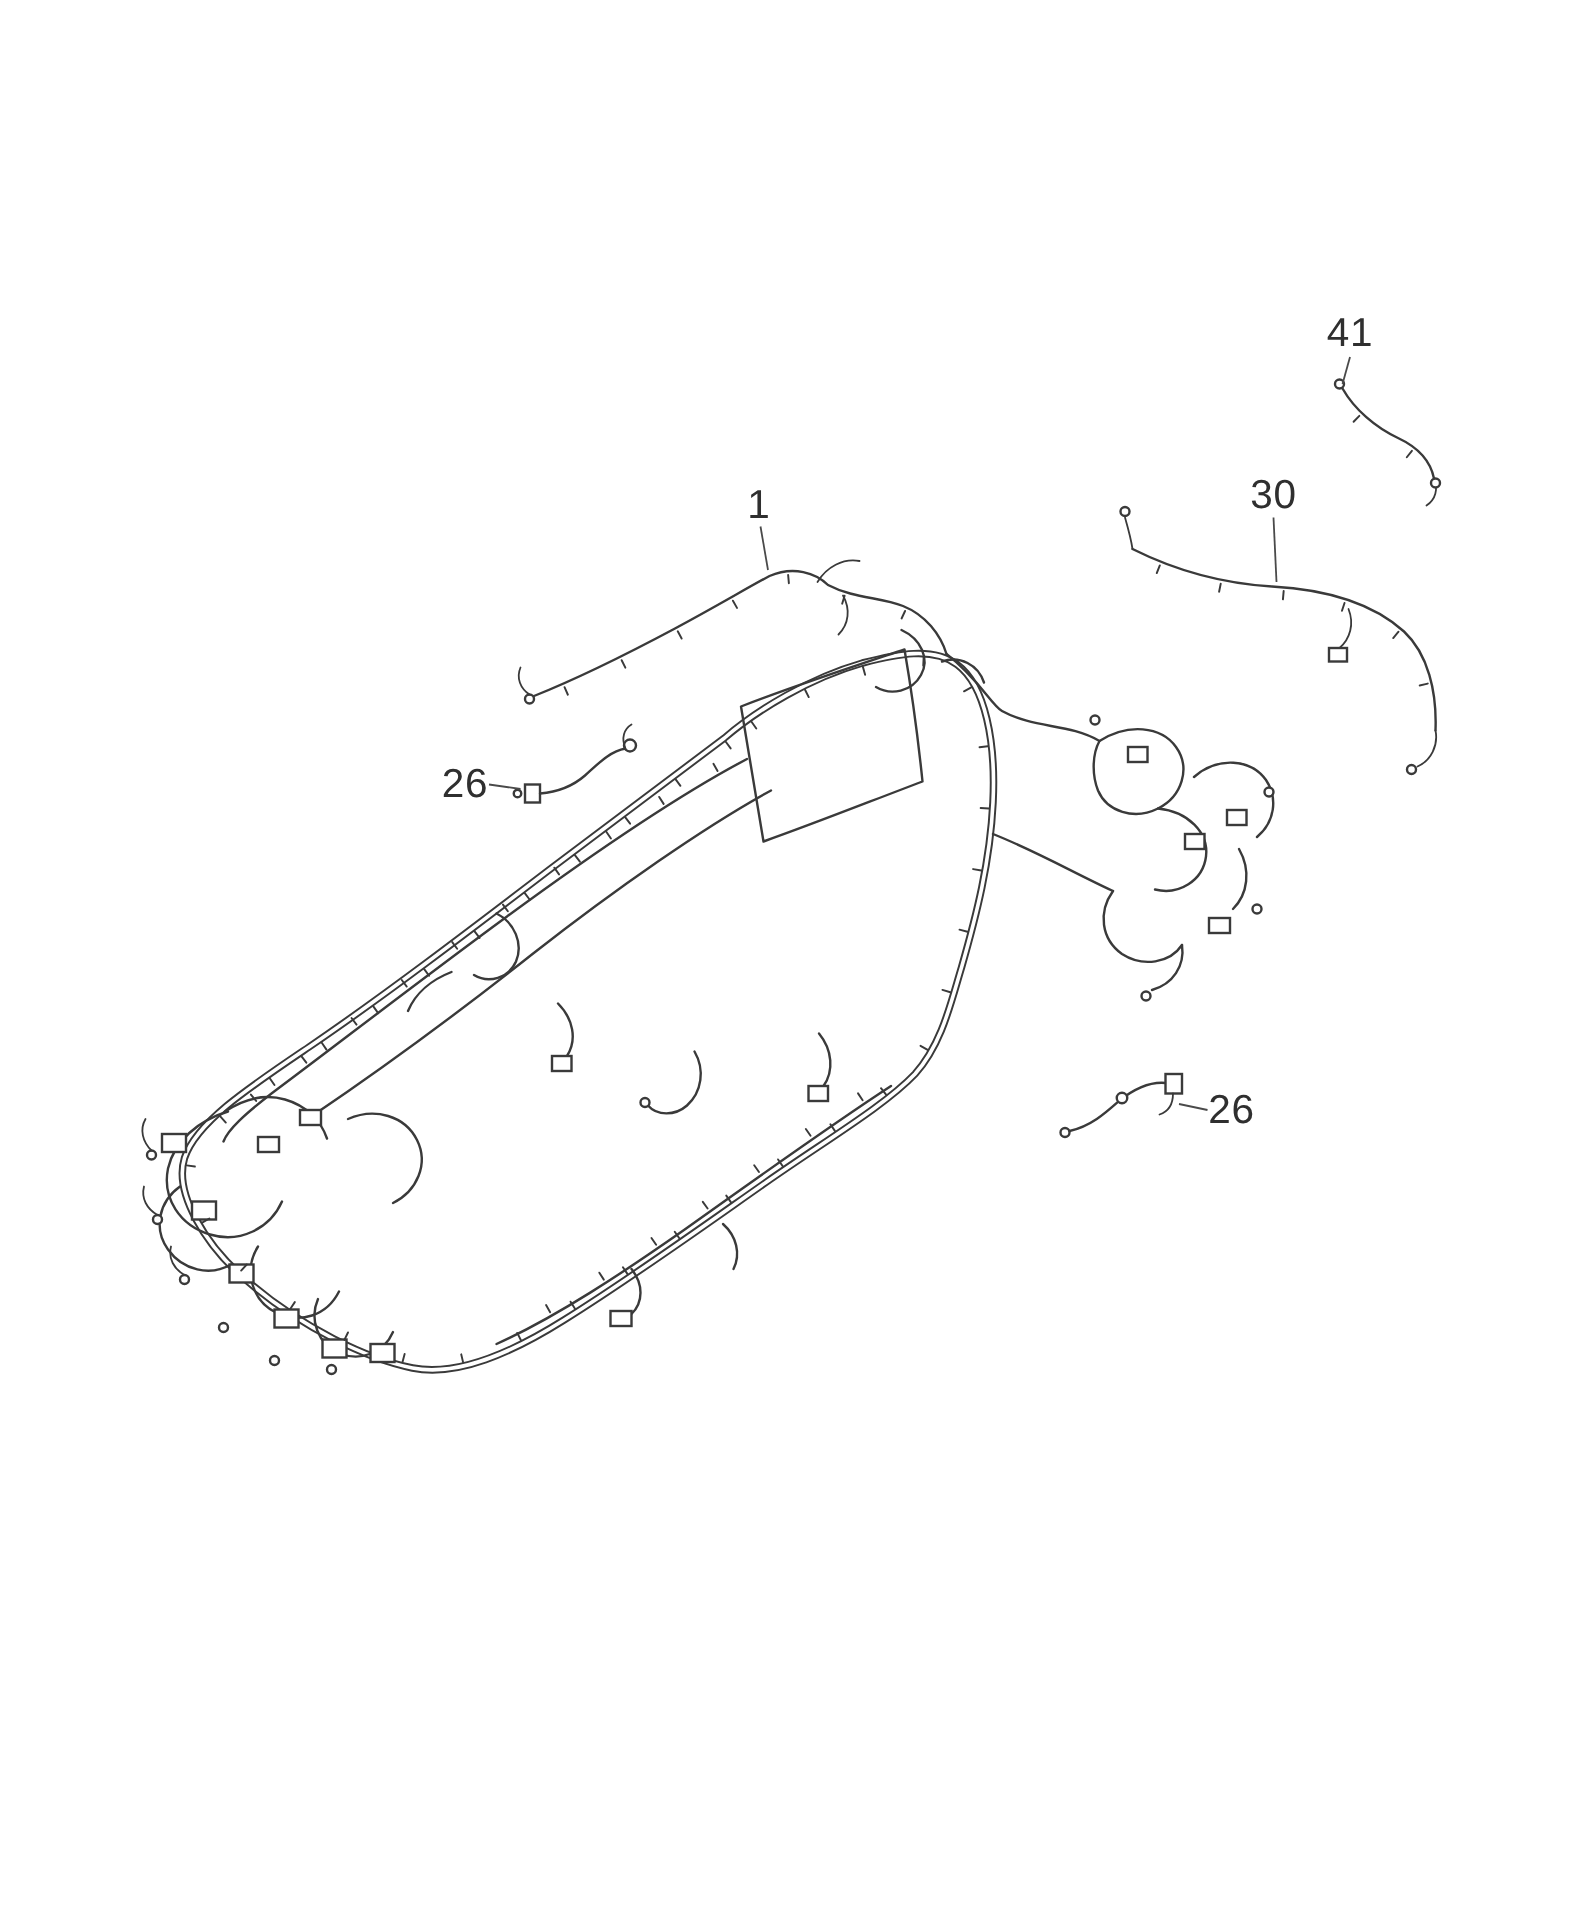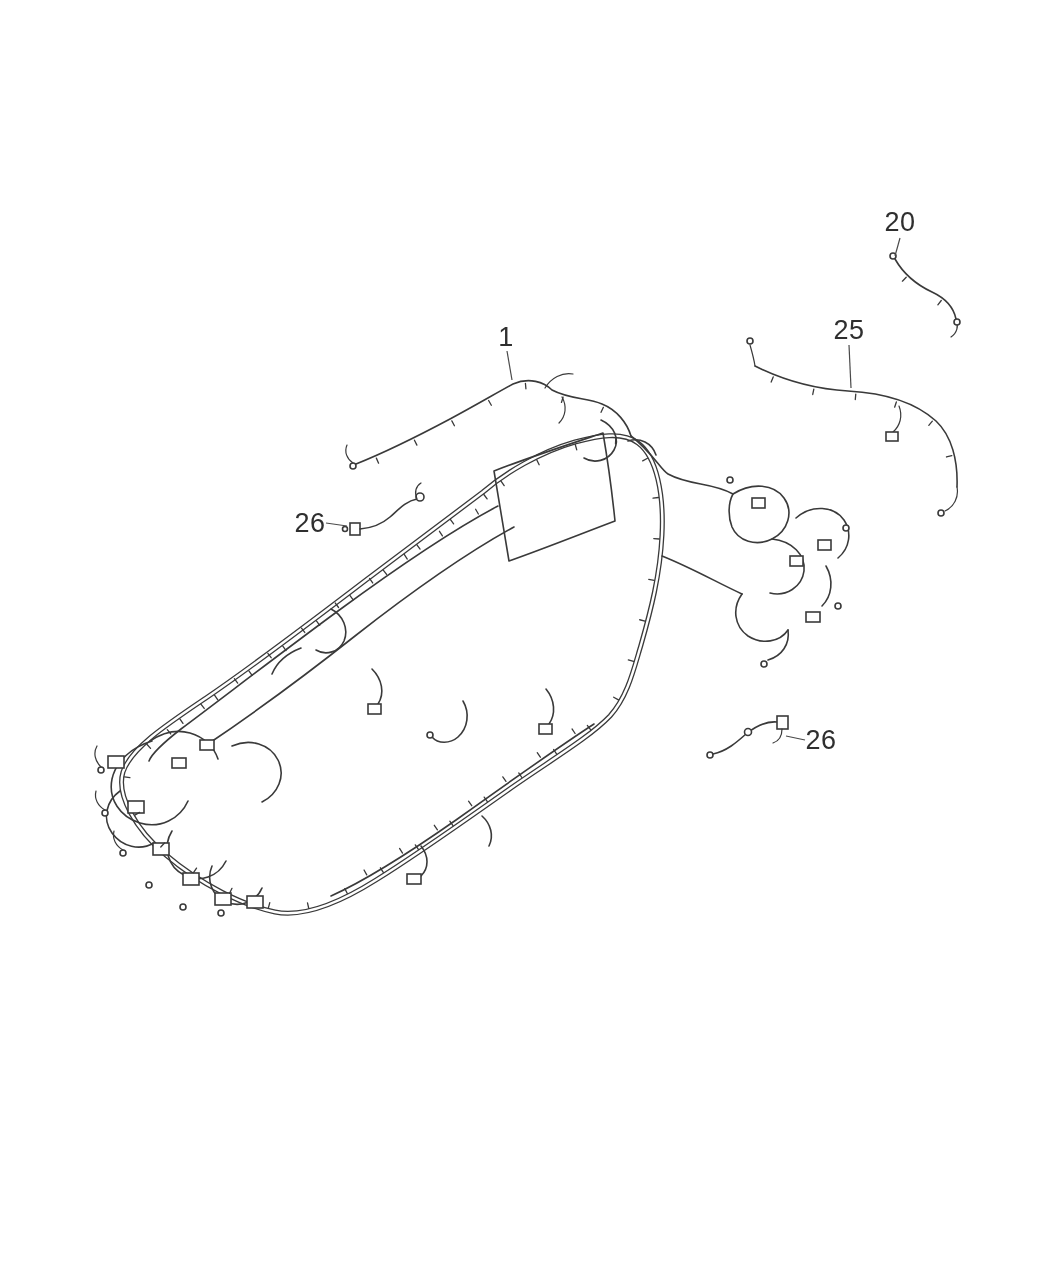--- a/index.html
+++ b/index.html
@@ -230,18 +230,18 @@
     <g>
       <line class="leader" x1="507" y1="351" x2="512" y2="380"></line>
       <line class="leader" x1="900" y1="238" x2="895" y2="256"></line>
       <line class="leader" x1="849" y1="345" x2="851" y2="388"></line>
       <line class="leader" x1="326" y1="523" x2="347" y2="526"></line>
       <line class="leader" x1="805" y1="740" x2="786" y2="736"></line>
     </g>
   </svg>
 
   <div class="callout co-1">1</div>
-  <div class="callout co-24">20</div>
-  <div class="callout co-25">25</div>
+  <div class="callout co-24">41</div>
+  <div class="callout co-25">30</div>
   <div class="callout co-26l">26</div>
   <div class="callout co-26r">26</div>
 
 </div>
 
 </body></html>

